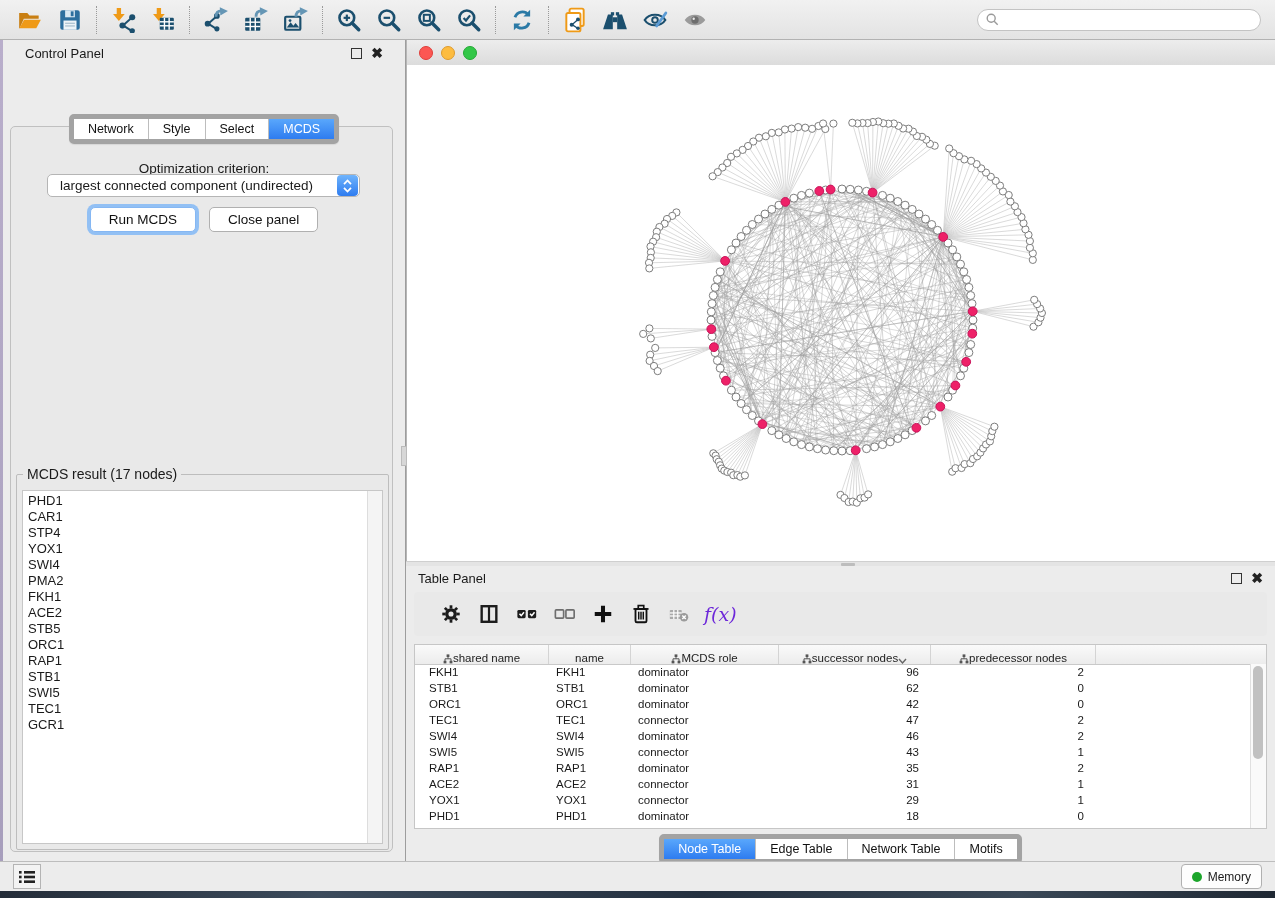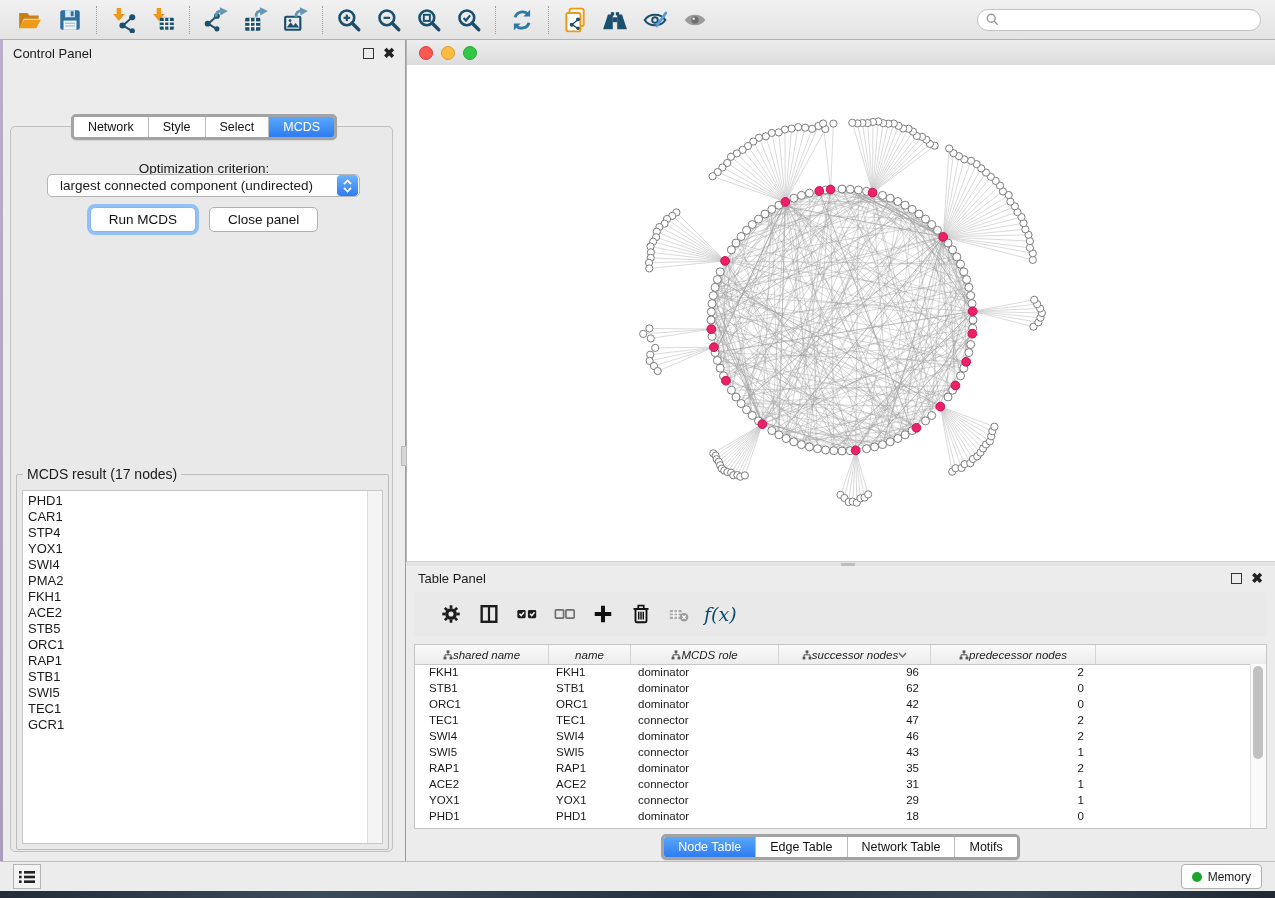--- a/index.html
+++ b/index.html
@@ -8,27 +8,27 @@
   .toolbar{position:absolute;top:0;left:0;right:0;height:40px;background:linear-gradient(#f1f1f1,#e3e3e3);border-bottom:1px solid #b2b2b2;display:flex;align-items:center;padding:0 10px;box-sizing:border-box;}
   .tb-btn{width:40px;height:32px;display:flex;align-items:center;justify-content:center;border-radius:4px;}
   .tb-sep{width:0;height:28px;border-left:1px dotted #9a9a9a;margin:0 6px;}
   .tb-search{margin-left:auto;margin-right:4px;width:284px;height:22px;background:#fff;border:1px solid #c3c3c3;border-radius:12px;display:flex;align-items:center;padding:0 8px;box-sizing:border-box;}
   .tb-search input{border:none;outline:none;flex:1;font:12px "Liberation Sans",sans-serif;background:transparent;margin-left:6px;}
   
   .left-strip{position:absolute;left:0;top:40px;bottom:7px;width:3px;background:linear-gradient(#b9aecb,#a79ebc);}
   .desktop-strip{position:absolute;left:0;bottom:0;right:0;height:7px;background:linear-gradient(90deg,#232c38,#3c4b5c 25%,#24303f 55%,#3a4857 80%,#1f2833);}
   
   .cpanel{position:absolute;left:3px;top:40px;width:402px;bottom:37px;background:#ececec;}
-  .cp-header{position:absolute;top:0;left:0;right:0;height:26px;display:flex;align-items:center;padding:0 10px;font-size:13px;}
+  .cp-header{position:absolute;top:0;left:0;right:0;height:26px;display:flex;align-items:center;padding:0 22px;font-size:13px;}
   .win-icons{margin-left:auto;display:flex;gap:9px;align-items:center;}
   .float-ico{width:11px;height:11px;border:1.6px solid #333;box-sizing:border-box;}
   .close-ico{font-size:14px;font-weight:bold;color:#222;line-height:11px;}
   .cp-box{position:absolute;left:7px;right:12px;top:86px;bottom:9px;background:#e9e9e9;border:1px solid #c0c0c0;border-radius:5px;}
   .cp-tabs{position:absolute;top:74px;left:0;right:0;display:flex;justify-content:center;z-index:3;}
-  .seg{display:flex;border:3px solid #a3a3a3;border-radius:5px;overflow:hidden;background:#fff;box-shadow:0 1px 1px rgba(0,0,0,.08);}
+  .seg{display:flex;border:5px solid #a3a3a3;border-radius:5px;overflow:hidden;background:#fff;box-shadow:0 1px 1px rgba(0,0,0,.08);}
   .seg .tab{padding:3px 14px;font-size:12.5px;background:#fff;border-right:1px solid #bdbdbd;cursor:default;color:#111;}
   .seg .tab:last-child{border-right:none;}
   .seg .tab.active{background:linear-gradient(#59a7fc,#2e7cf0);color:#fff;}
   .opt-label{position:absolute;top:113px;left:0;right:0;text-align:center;font-size:13.5px;}
   .dropdown{position:absolute;top:134px;left:44px;width:313px;height:23px;background:#fff;border:1px solid #b5b5b5;border-radius:5px;display:flex;align-items:center;box-sizing:border-box;}
   .dropdown .dd-text{flex:1;font-size:13.5px;padding-left:12px;white-space:nowrap;}
   .dd-stepper{width:21px;height:21px;border-radius:4px;background:linear-gradient(#6fb4fc,#2e7cf0);margin-right:1px;display:flex;flex-direction:column;align-items:center;justify-content:center;color:#fff;}
   .dd-stepper svg{display:block;}
   .btn-row{position:absolute;top:167px;left:0;right:0;display:flex;justify-content:center;gap:13px;}
   .mac-btn{height:23px;padding:0 18px;background:#fff;border:1px solid #b0b0b0;border-radius:5px;font-size:13.5px;display:flex;align-items:center;color:#111;}
@@ -47,24 +47,24 @@
   .net-canvas{position:absolute;top:25px;left:0;right:0;bottom:0;background:#fff;overflow:hidden;}
   .hsplit{position:absolute;left:406px;top:561px;right:0;height:5px;background:#e4e4e4;border-top:1px solid #cfcfcf;}
   .hgrip{position:absolute;left:50%;top:1px;width:14px;height:3px;background:#bdbdbd;border-radius:1px;}
   .vgrip{position:absolute;left:401px;top:446px;width:4px;height:18px;background:#d7d7d7;border:1px solid #bbb;z-index:5;}
   .vsplitline{position:absolute;left:405px;top:40px;bottom:37px;width:1px;background:#9d9d9d;}
   
   .tpanel{position:absolute;left:406px;top:566px;right:0;bottom:37px;background:#ececec;}
   .tp-header{position:absolute;top:0;left:0;right:0;height:24px;display:flex;align-items:center;padding:0 12px;font-size:13px;}
   .tp-toolbar{position:absolute;top:26px;left:8px;right:8px;height:44px;background:#e9e9e9;border-radius:4px;display:flex;align-items:center;padding-left:18px;gap:0;}
   .tpi{width:38px;display:flex;justify-content:center;align-items:center;}
-  .fx{font:italic 19px "DejaVu Serif",serif;color:#0c4a6e;margin-left:6px;}
+  .fx{font:italic 19px "DejaVu Serif",serif;color:#6d28d9;margin-left:6px;}
   .ttable{position:absolute;left:8px;right:8px;top:78px;height:185px;background:#fff;border:1px solid #c6c6c6;box-sizing:border-box;overflow:hidden;}
   .thead{display:flex;height:19px;background:linear-gradient(#fafafa,#ececec);border-bottom:1px solid #c9c9c9;}
-  .th{display:flex;align-items:center;justify-content:center;font-size:11.5px;color:#222;border-right:1px solid #d4d4d4;box-sizing:border-box;gap:0;font-style:italic;}
+  .th{display:flex;align-items:flex-end;justify-content:center;font-size:11.5px;color:#222;border-right:1px solid #d4d4d4;box-sizing:border-box;gap:0;}
   .th .tree{flex:0 0 auto;}
   .trow{display:flex;height:16px;}
   .td{font-size:11.5px;line-height:16px;box-sizing:border-box;white-space:nowrap;overflow:hidden;}
   .td.num{text-align:right;padding-right:12px;}
   .tbody{position:absolute;top:19px;left:0;right:15px;bottom:0;}
   .tscroll{position:absolute;top:19px;right:0;bottom:0;width:15px;background:#fafafa;border-left:1px solid #e0e0e0;}
   .tthumb{position:absolute;top:2px;left:2px;width:10px;height:93px;background:#c1c1c1;border-radius:5px;}
   .tp-tabs{position:absolute;left:0;right:0;top:268px;display:flex;justify-content:center;}
   
   .statusbar{position:absolute;left:0;right:0;bottom:7px;height:30px;background:#ececec;border-top:1px solid #bdbdbd;display:flex;align-items:center;padding:0 13px;box-sizing:border-box;}

